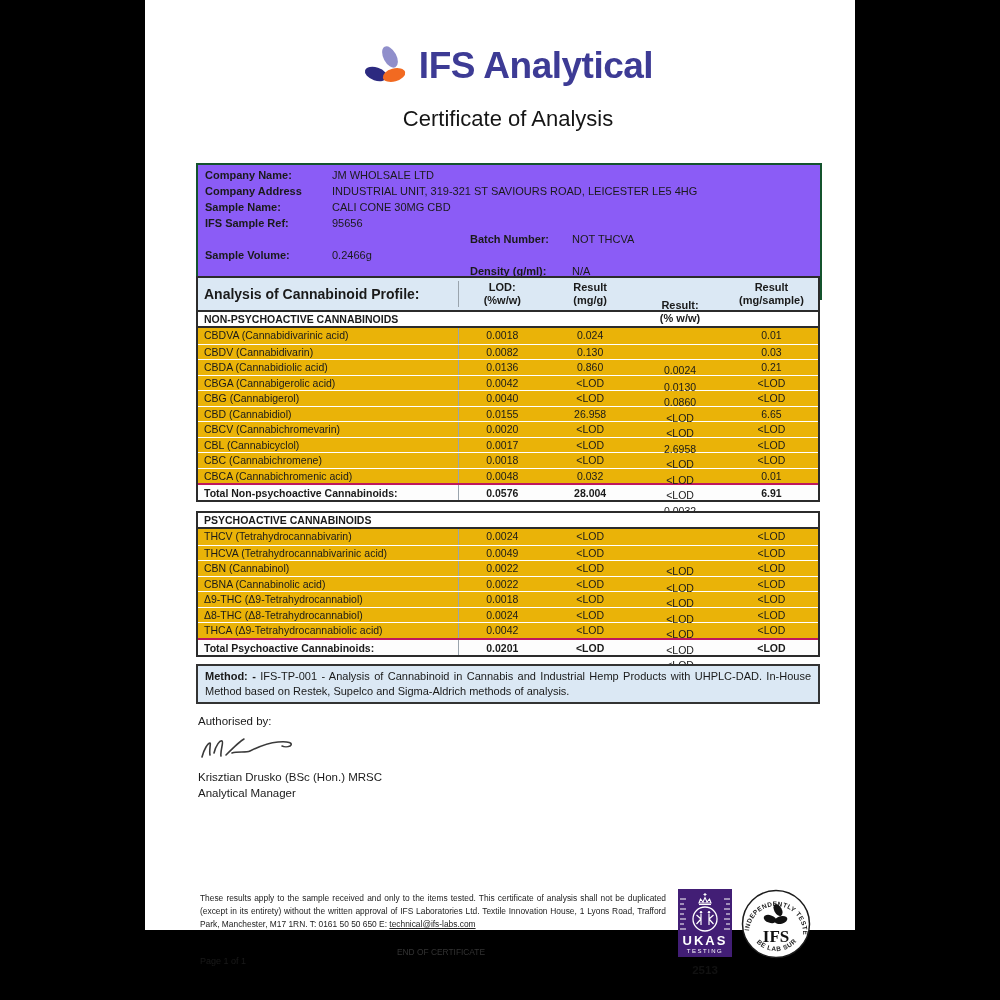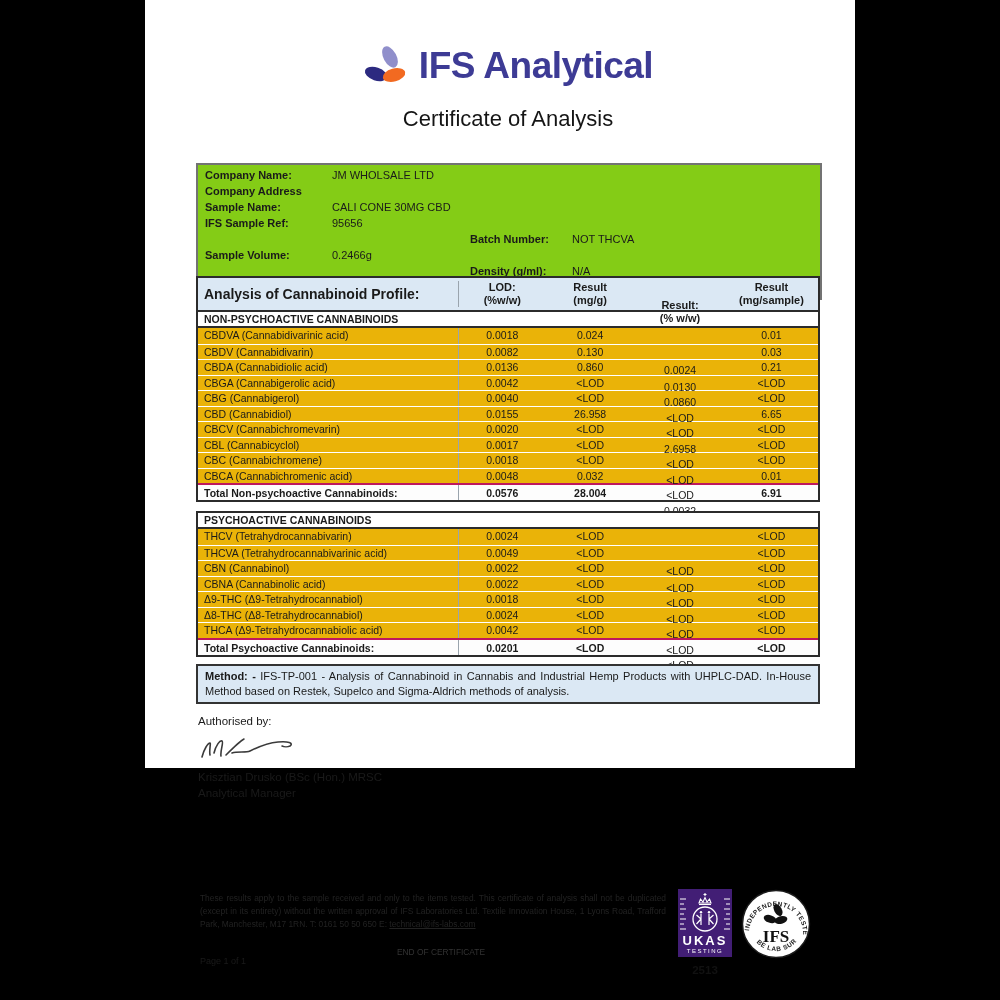--- a/index.html
+++ b/index.html
@@ -1,27 +1,27 @@
 <!DOCTYPE html>
 <html><head>
 <meta charset="utf-8">
 <style>
   * { margin:0; padding:0; box-sizing:border-box; }
   html,body { width:1000px; height:1000px; }
   body { background:#000; font-family:"Liberation Sans", sans-serif; position:relative; color:#1a1a1a; }
-  .page { position:absolute; left:145px; top:0; width:710px; height:768px; background:#fff; }
+  .page { position:absolute; left:145px; top:0; width:710px; height:930px; background:#fff; }
   .content { position:absolute; left:51px; top:0; width:624px; height:1000px; }
 
   
   .brand { position:absolute; top:44px; left:0; width:100%; display:flex; justify-content:center; align-items:center; gap:10px; }
   .brand-text { font-size:37px; font-weight:bold; color:#3d3b95; letter-spacing:-0.5px; }
   .cert-title { position:absolute; top:106px; left:0; width:100%; text-align:center; font-size:22px; color:#151515; }
 
   
-  .info-table { position:absolute; top:163px; left:0; width:626px; background:#84cc16; border:2px solid #737373; padding:2px 0 3px 0; font-size:11px; }
+  .info-table { position:absolute; top:163px; left:0; width:626px; background:#8b5cf6; border:2px solid #14532d; padding:2px 0 3px 0; font-size:11px; }
   .inforow { display:grid; grid-template-columns:127px 138px 102px 70px 90px 1fr; padding-left:7px; line-height:16px; }
   .ilabel { font-weight:bold; }
   .span-rest { grid-column:2 / 7; }
   .span-two { grid-column:2 / 4; }
   .span-end { grid-column:4 / 7; }
 
   
   .atable { position:absolute; left:0; width:624px; border:2px solid #2b2b2b; background:#fff; }
   .t1 { top:276px; } .t2 { top:511px; }
   .thead { display:flex; align-items:center; height:34px; background:#dbe8f4; border-bottom:2px solid #2b2b2b; }
@@ -72,20 +72,21 @@
     </div>
     <div class="cert-title">Certificate of Analysis</div>
 
     <div class="info-table">
       <div class="inforow">
         <span class="ilabel">Company Name:</span>
         <span class="span-rest">JM WHOLSALE LTD</span>
       </div>
       <div class="inforow">
         <span class="ilabel">Company Address</span>
+        <span class="span-rest">INDUSTRIAL UNIT, 319-321 ST SAVIOURS ROAD, LEICESTER LE5 4HG</span>
       </div>
       <div class="inforow">
         <span class="ilabel">Sample Name:</span>
         <span class="span-rest">CALI CONE 30MG CBD</span>
       </div>
       <div class="inforow">
         <span class="ilabel">IFS Sample Ref:</span>
         <span class="span-two">95656</span>
         <span class="ilabel span-end" style="grid-column:3/4">Batch Number:</span>
         <span style="grid-column:4/7">NOT THCVA</span>

